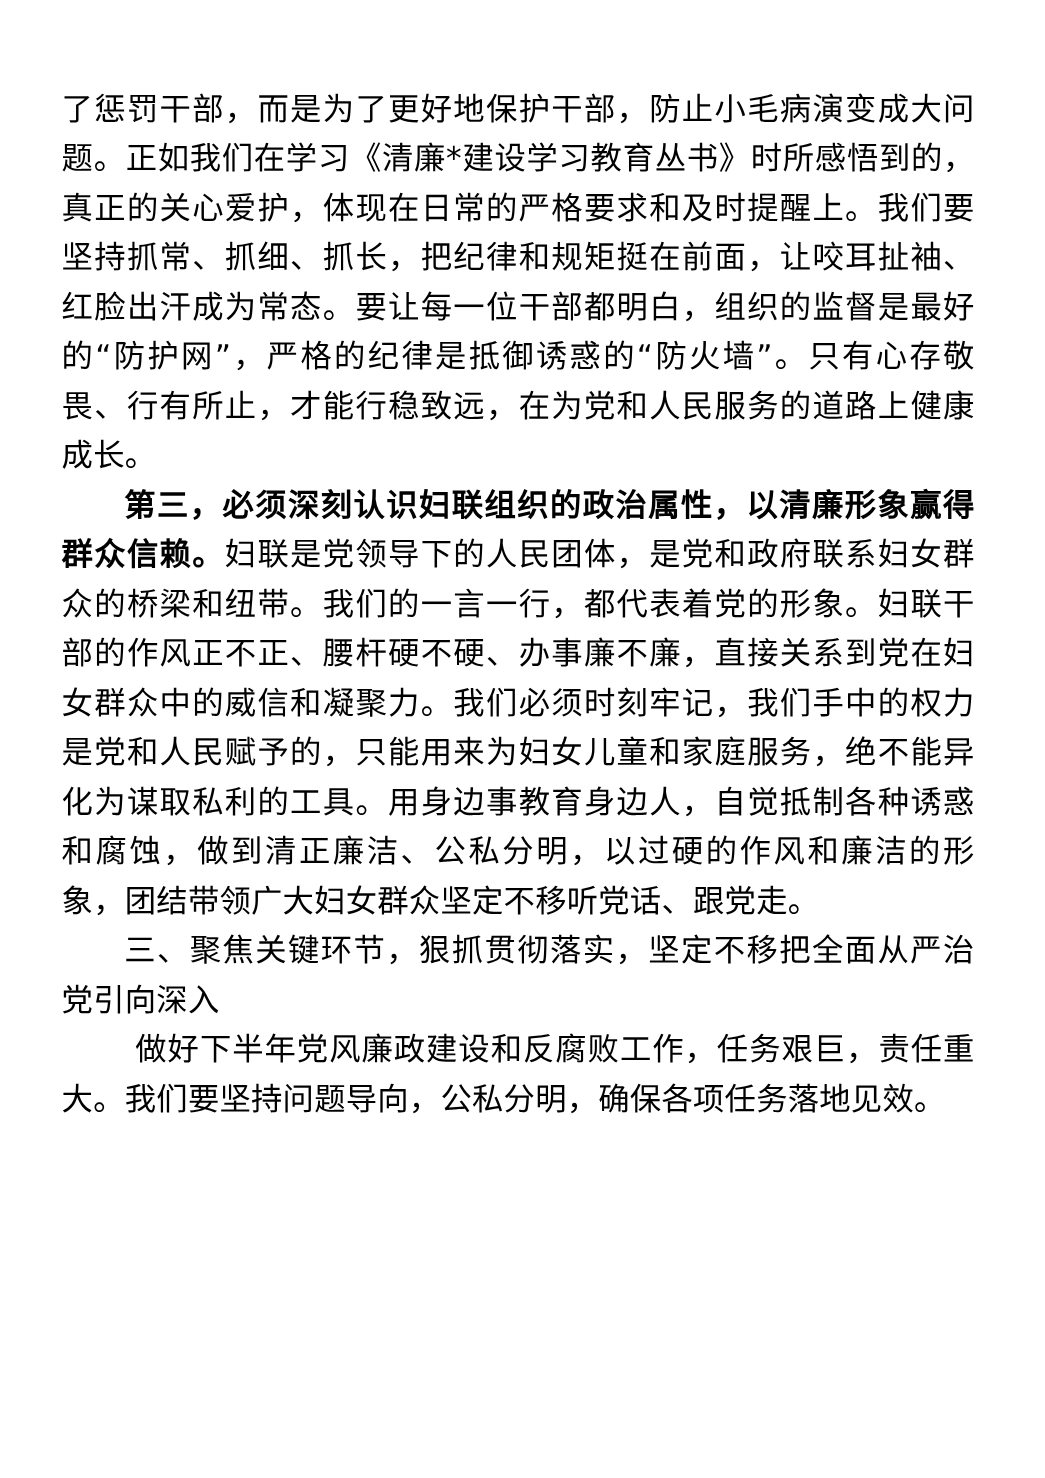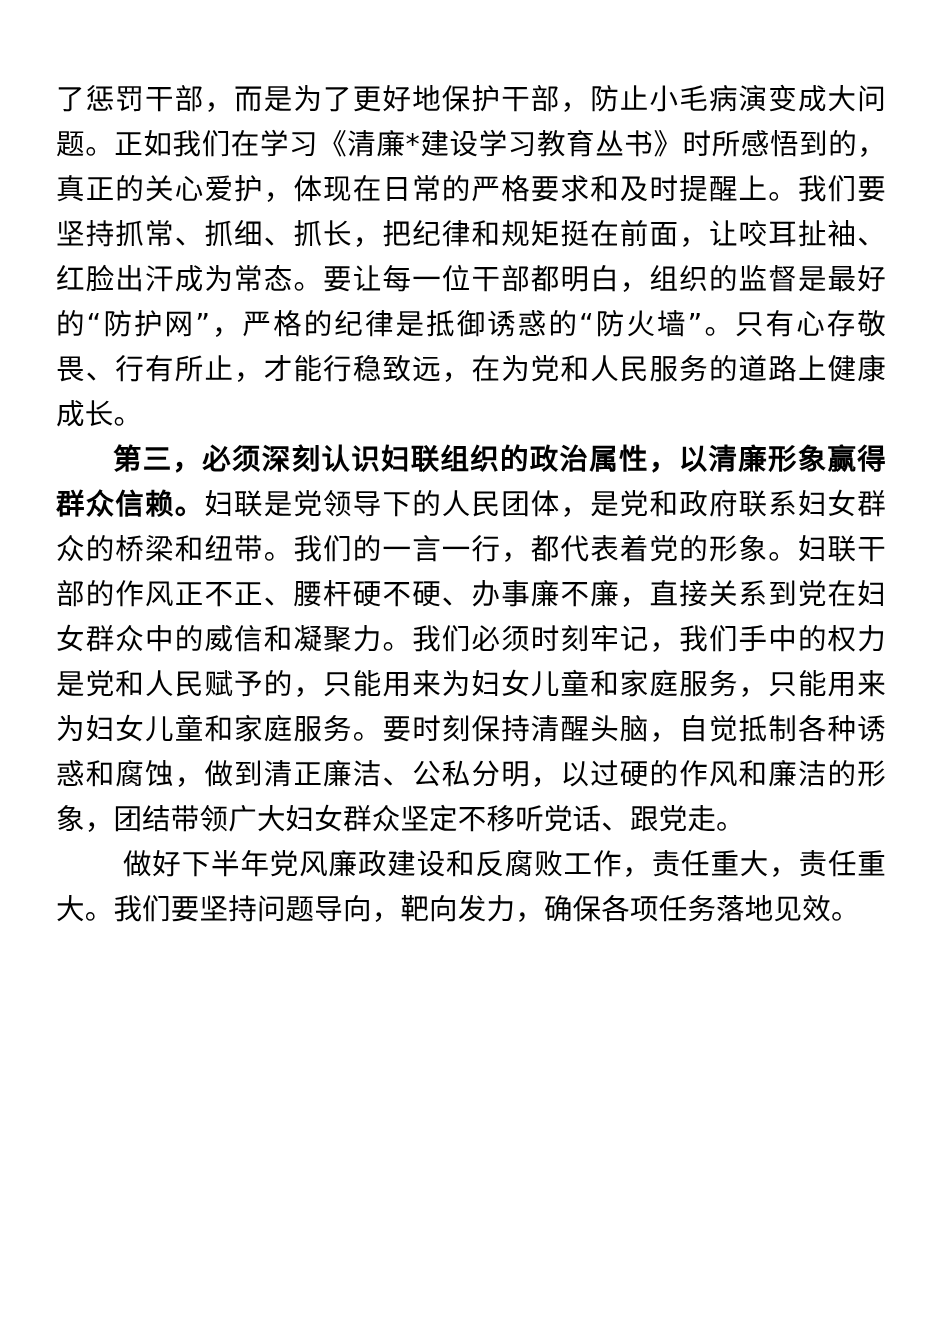--- a/index.html
+++ b/index.html
@@ -67,23 +67,26 @@
 <body>
 
 <div class="page">
   <div class="doc-body">
 
     <p class="para indent-0">
       <span class="seg" data-bind="document.paragraphs.0.text">了惩罚干部，而是为了更好地保护干部，防止小毛病演变成大问题。正如我们在学习《清廉*建设学习教育丛书》时所感悟到的，真正的关心爱护，体现在日常的严格要求和及时提醒上。我们要坚持抓常、抓细、抓长，把纪律和规矩挺在前面，让咬耳扯袖、红脸出汗成为常态。要让每一位干部都明白，组织的监督是最好的“防护网”，严格的纪律是抵御诱惑的“防火墙”。只有心存敬畏、行有所止，才能行稳致远，在为党和人民服务的道路上健康成长。</span>
     </p>
 
     <p class="para indent-2 run-in">
-      <span class="seg lead-bold" data-bind="document.paragraphs.1.heading">第三，必须深刻认识妇联组织的政治属性，以清廉形象赢得群众信赖。</span><span class="seg" data-bind="document.paragraphs.1.text">妇联是党领导下的人民团体，是党和政府联系妇女群众的桥梁和纽带。我们的一言一行，都代表着党的形象。妇联干部的作风正不正、腰杆硬不硬、办事廉不廉，直接关系到党在妇女群众中的威信和凝聚力。我们必须时刻牢记，我们手中的权力是党和人民赋予的，只能用来为妇女儿童和家庭服务，只能用来为妇女儿童和家庭服务。要时刻保持清醒头脑，自觉抵制各种诱惑和腐蚀，做到清正廉洁、公私分明，以过硬的作风和廉洁的形象，团结带领广大妇女群众坚定不移听党话、跟党走。</span>
+      <span class="seg lead-bold" data-bind="document.paragraphs.1.heading">第三，必须深刻认识妇联组织的政治属性，以清廉形象赢得群众信赖。</span><span class="seg" data-bind="document.paragraphs.1.text">妇联是党领导下的人民团体，是党和政府联系妇女群众的桥梁和纽带。我们的一言一行，都代表着党的形象。妇联干部的作风正不正、腰杆硬不硬、办事廉不廉，直接关系到党在妇女群众中的威信和凝聚力。我们必须时刻牢记，我们手中的权力是党和人民赋予的，只能用来为妇女儿童和家庭服务，绝不能异化为谋取私利的工具。用身边事教育身边人，自觉抵制各种诱惑和腐蚀，做到清正廉洁、公私分明，以过硬的作风和廉洁的形象，团结带领广大妇女群众坚定不移听党话、跟党走。</span>
     </p>
 
+    <p class="para indent-2">
+      <span class="seg" data-bind="document.paragraphs.2.text">三、聚焦关键环节，狠抓贯彻落实，坚定不移把全面从严治党引向深入</span>
+    </p>
 
     <p class="para indent-2-3">
-      <span class="seg" data-bind="document.paragraphs.3.text">做好下半年党风廉政建设和反腐败工作，责任重大，责任重大。我们要坚持问题导向，靶向发力，确保各项任务落地见效。</span>
+      <span class="seg" data-bind="document.paragraphs.3.text">做好下半年党风廉政建设和反腐败工作，任务艰巨，责任重大。我们要坚持问题导向，公私分明，确保各项任务落地见效。</span>
     </p>
 
 
   </div>
 </div>
 
 </body></html>

